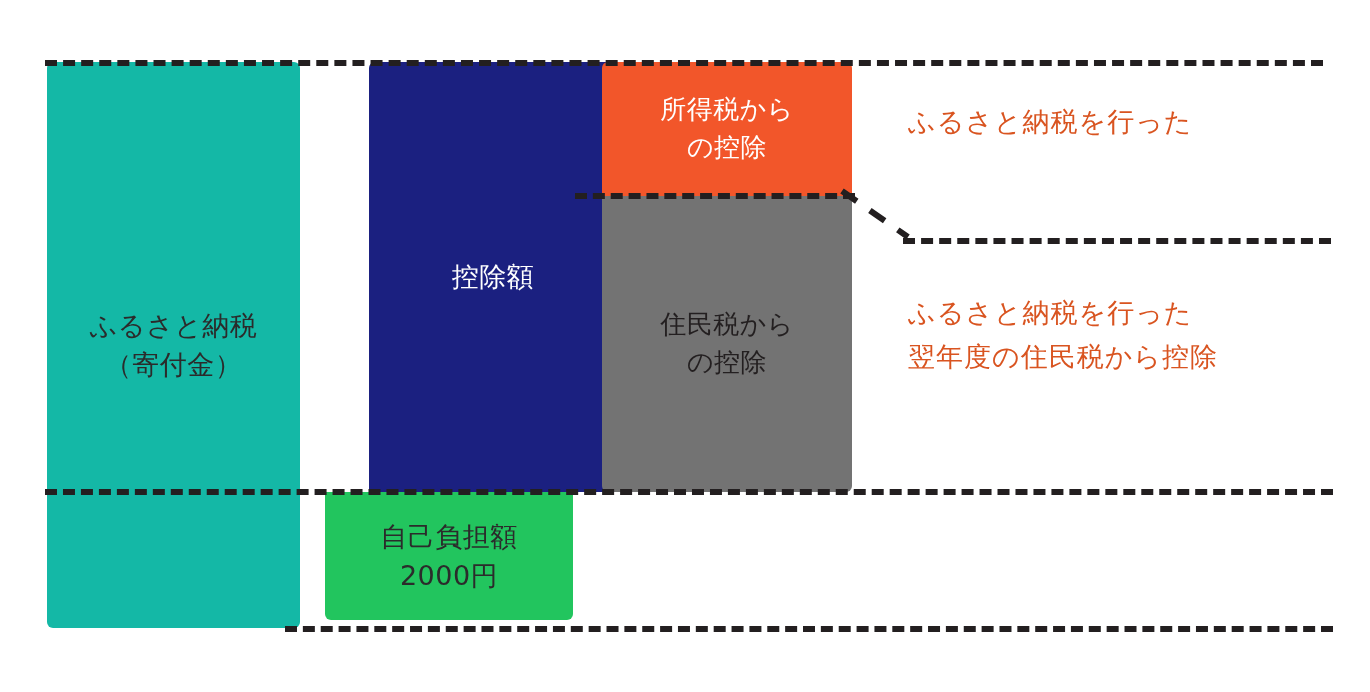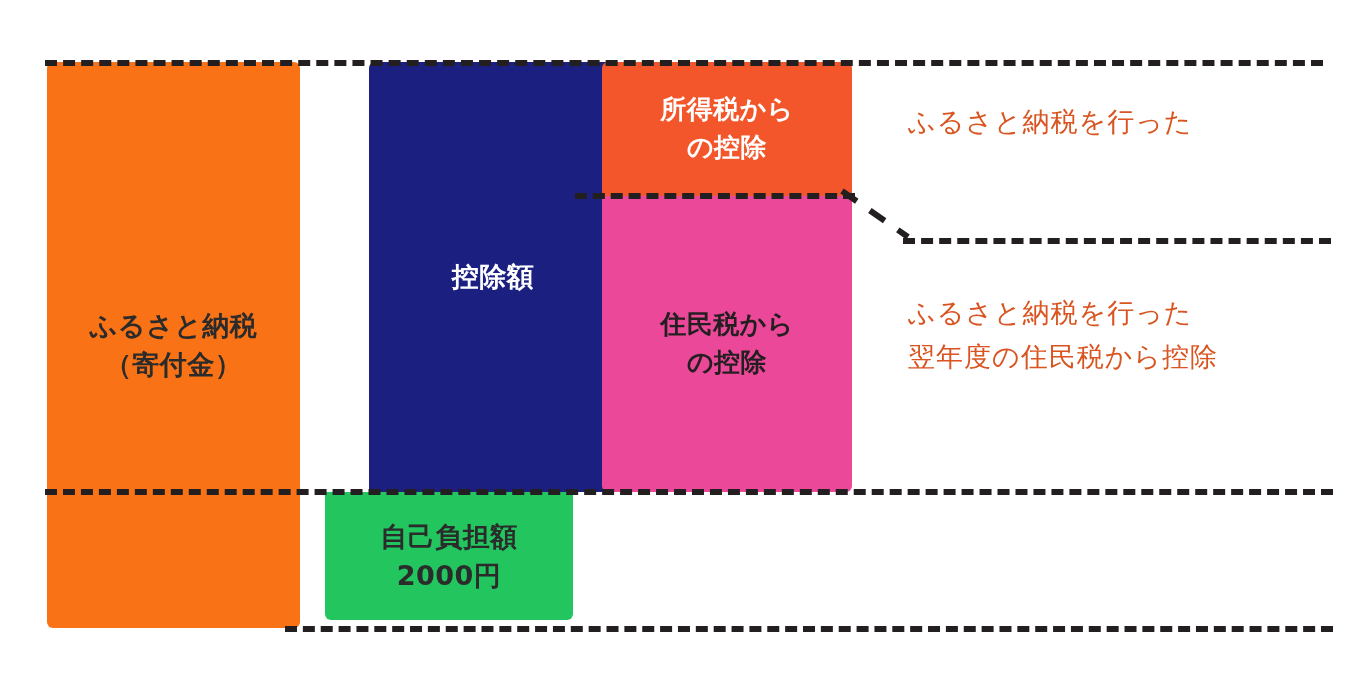--- a/index.html
+++ b/index.html
@@ -20,32 +20,32 @@
 
   
   .block {
     position: absolute;
     box-sizing: border-box;
     display: flex;
     flex-direction: column;
     align-items: center;
     justify-content: center;
     text-align: center;
-    font-weight: bold;
+    font-weight: normal;
     line-height: 1.45;
     letter-spacing: 0.5px;
   }
 
   
   #donation-block {
     left: 47px;
     top: 62px;
     width: 253px;
     height: 566px;
-    background: #f97316;
+    background: #14b8a6;
     border-radius: 6px;
     color: #2b2b2b;
     font-size: 27px;
   }
 
   
   #deduction-block {
     left: 325px;
     top: 62px;
     width: 248px;
@@ -80,21 +80,21 @@
     color: #ffffff;
     font-size: 26px;
   }
 
   
   #residence-tax-block {
     left: 602px;
     top: 196px;
     width: 250px;
     height: 296px;
-    background: #ec4899;
+    background: #737373;
     border-radius: 0 0 6px 6px;
     color: #231f20;
     font-size: 26px;
   }
 
   
   .dashed-line {
     position: absolute;
     height: 0;
     border-top: 6px dashed #231f20;

